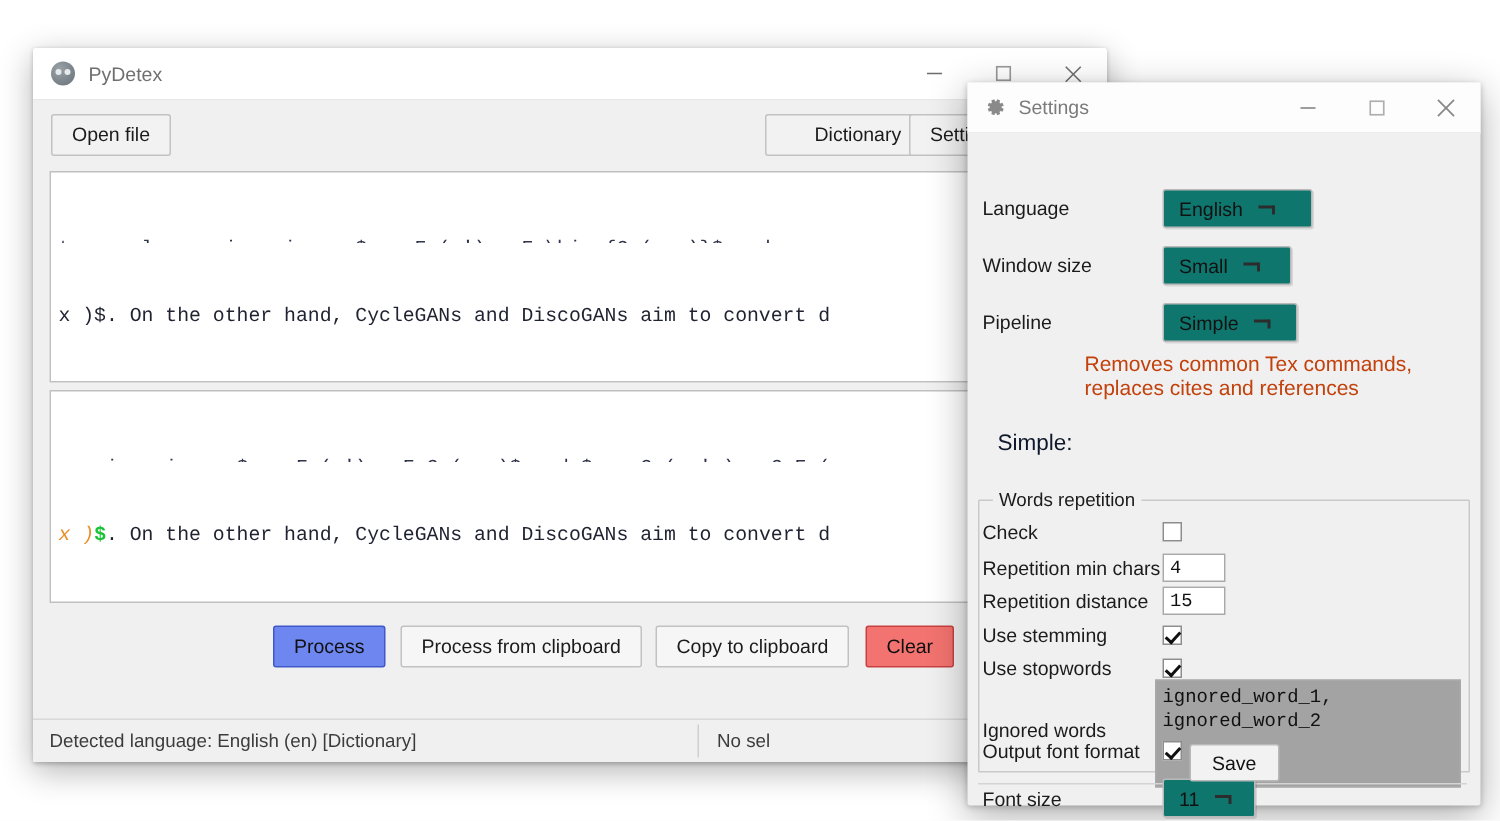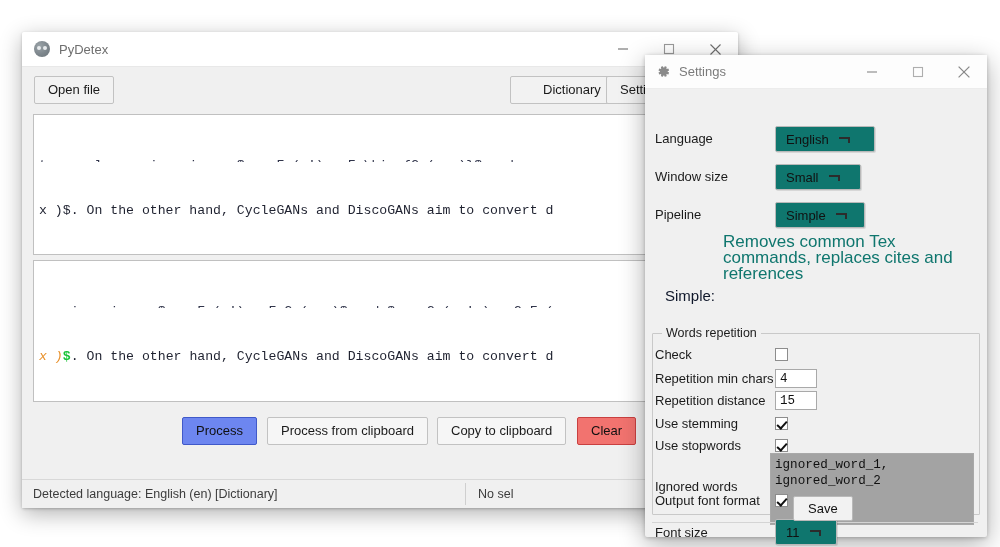--- a/index.html
+++ b/index.html
@@ -141,21 +141,21 @@
     margin-left: 10px; width: 11px; height: 11px; position: relative; flex:0 0 auto;
   }
   .combo .carr::before {
     content:""; position:absolute; left:0; top:3px; width:10px; height:2px; background:#2c2c2c;
   }
   .combo .carr::after {
     content:""; position:absolute; right:0; top:3px; width:2px; height:6px; background:#2c2c2c;
   }
 
   .hint-key { position:absolute; font-size: 15px; color: #0f172a; margin-top: 48px; }
-  .hint-val { position:absolute; font-size: 17px; color: #0f766e; line-height: 16px; width: 245px; }
+  .hint-val { position:absolute; font-size: 14px; color: #c2410c; line-height: 16px; width: 245px; }
 
   .group {
     position: absolute; left: 7px; top: 244px; width: 326px; height: 180px;
     border: 1px solid #c9c9c9; border-radius: 1px;
   }
   .group-title {
     position:absolute; left: 9px; top: -8px; background:#f0f0f0;
     padding: 0 4px; font-size: 12.5px; color: #1b1b1b;
   }
 

